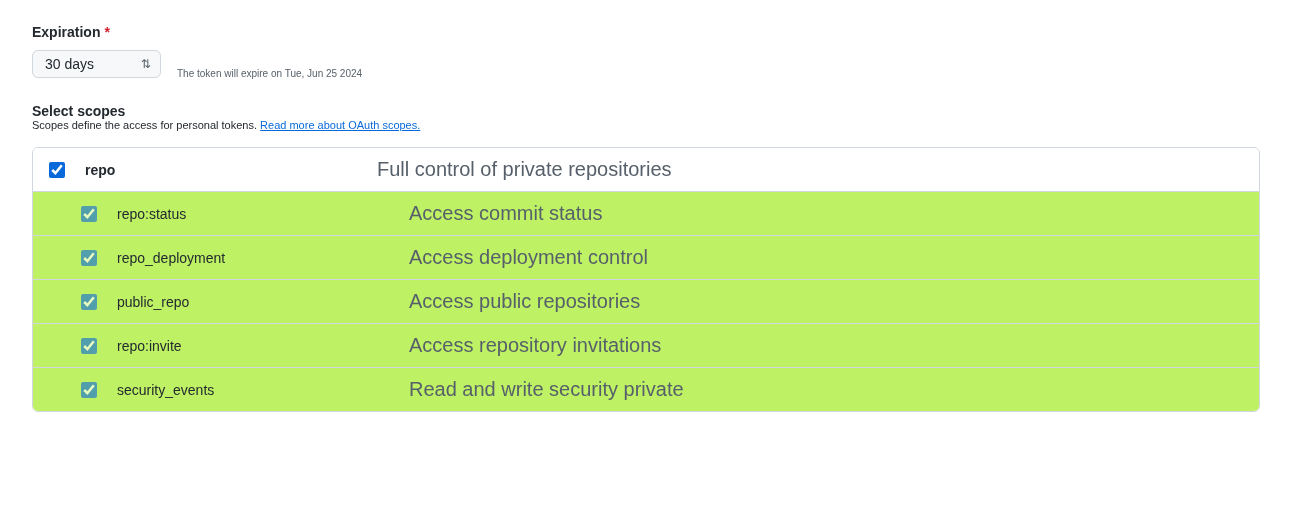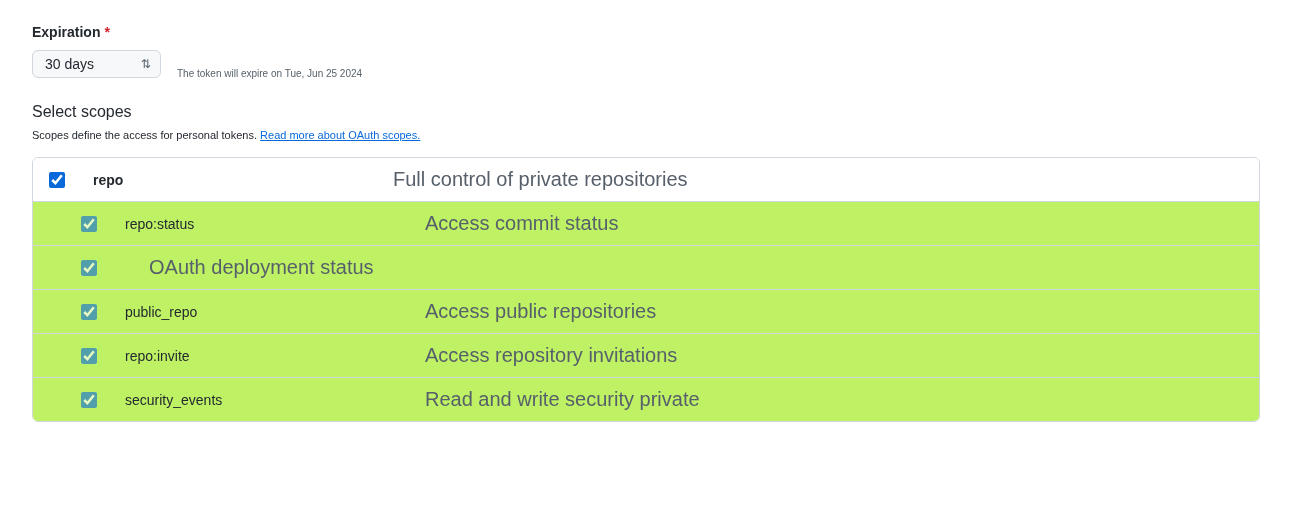--- a/index.html
+++ b/index.html
@@ -72,23 +72,23 @@
       font-size: 10px;
       color: #57606a;
       margin-top: 20px;
     }
 
     .scopes-section {
       margin-bottom: 16px;
     }
 
     .scopes-title {
-      font-size: 16px;
-      font-weight: 400;
-      margin-bottom: 8px;
+      font-size: 14px;
+      font-weight: 700;
+      margin-bottom: 0;
     }
 
     .scopes-description {
       font-size: 11px;
       color: #24292f;
       margin-bottom: 16px;
     }
 
     .scopes-description a {
       color: #0969da;
@@ -99,21 +99,21 @@
       border: 1px solid #d0d7de;
       border-radius: 6px;
       overflow: hidden;
     }
 
     .scope-row {
       display: flex;
       align-items: center;
       padding: 10px 16px;
       border-bottom: 1px solid #d0d7de;
-      gap: 16px;
+      gap: 8px;
     }
 
     .scope-row:last-child {
       border-bottom: none;
     }
 
     .scope-row.parent-row {
       background: #ffffff;
     }
 
@@ -201,21 +201,22 @@
     </div>
 
     <div class="scope-row child-row">
       <input type="checkbox" class="child-checkbox" checked="" style="">
       <span class="scope-name">repo:status</span>
       <span class="scope-description">Access commit status</span>
     </div>
 
     <div class="scope-row child-row">
       <input type="checkbox" class="child-checkbox" checked="" style="">
-      <span class="scope-description">OAuth deployment status</span>
+      <span class="scope-name">repo_deployment</span>
+      <span class="scope-description">Access deployment control</span>
     </div>
 
     <div class="scope-row child-row">
       <input type="checkbox" class="child-checkbox" checked="" style="">
       <span class="scope-name">public_repo</span>
       <span class="scope-description">Access public repositories</span>
     </div>
 
     <div class="scope-row child-row">
       <input type="checkbox" class="child-checkbox" checked="" style="">

